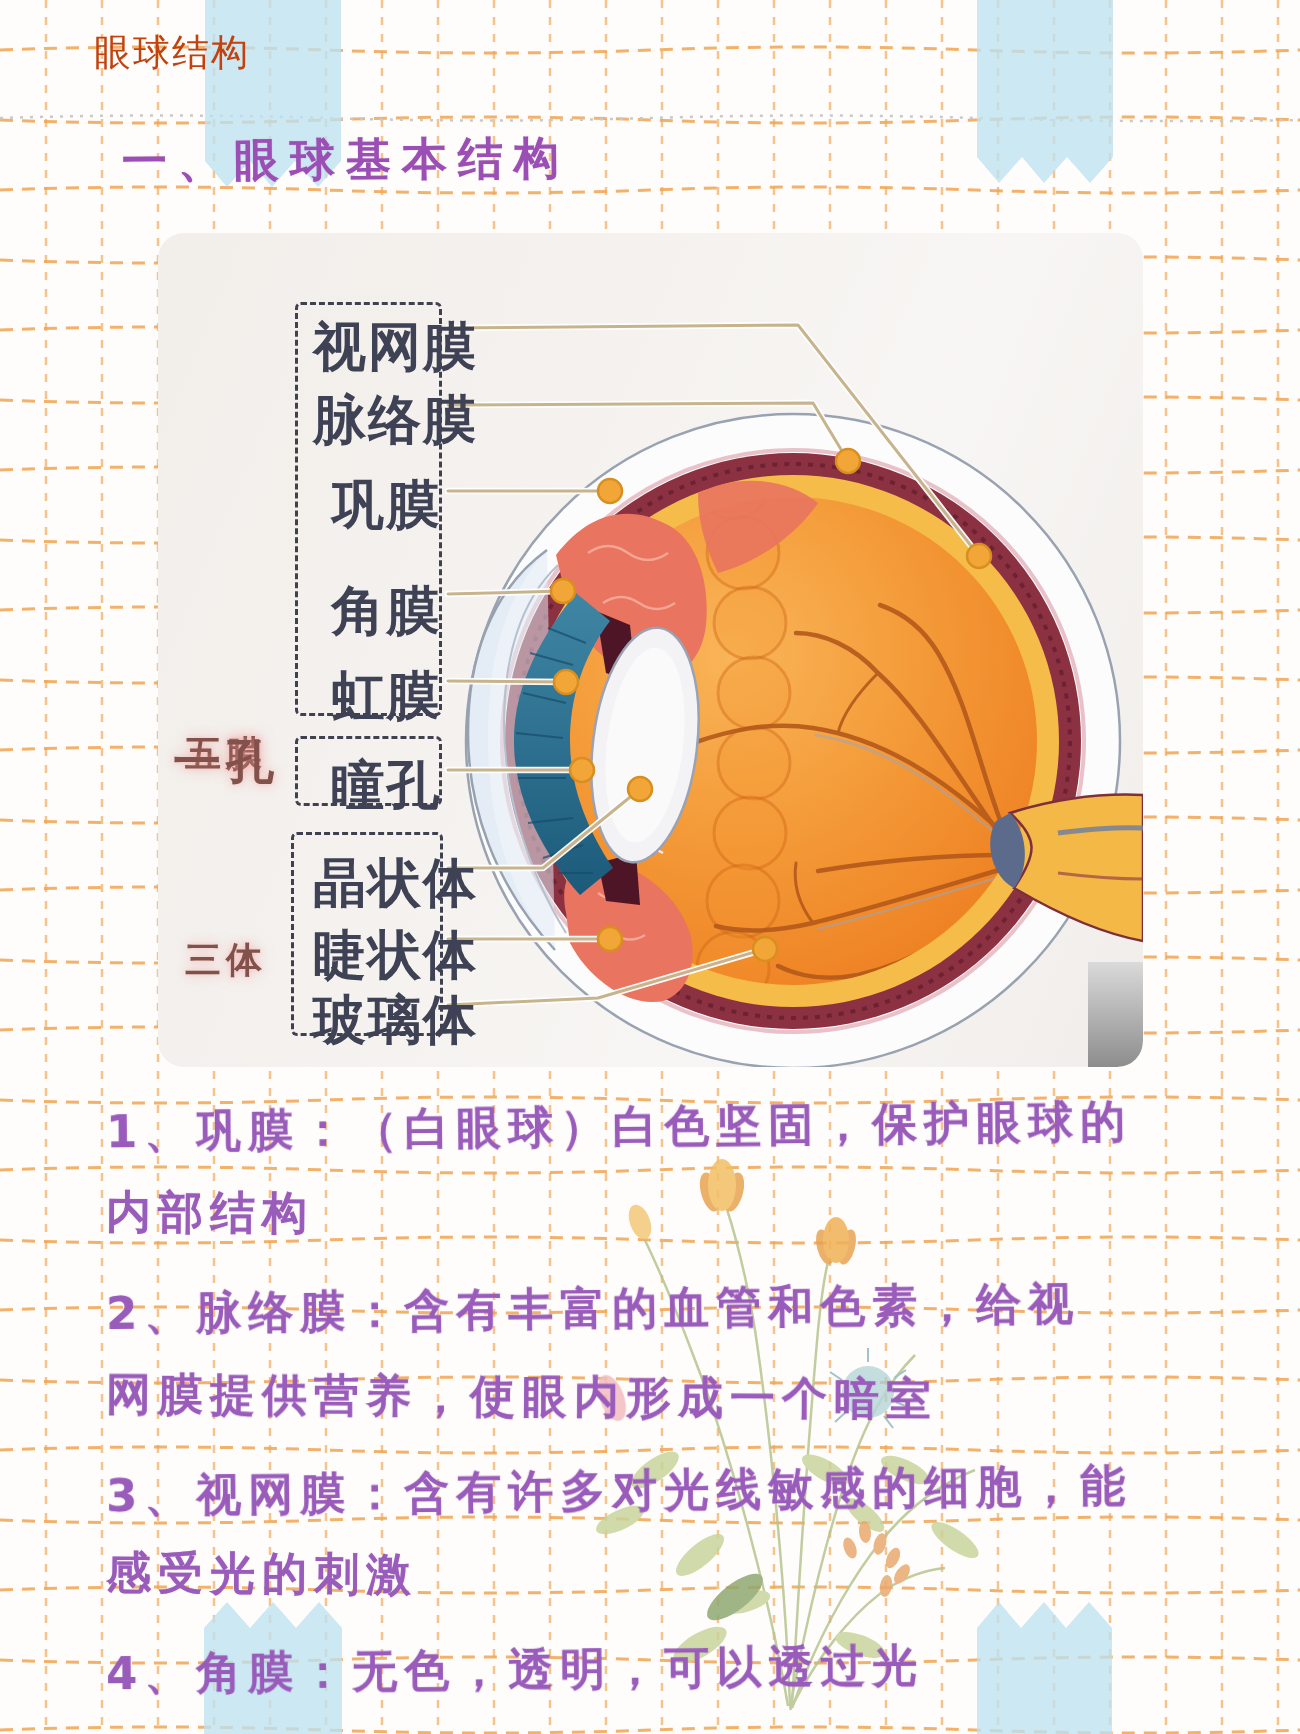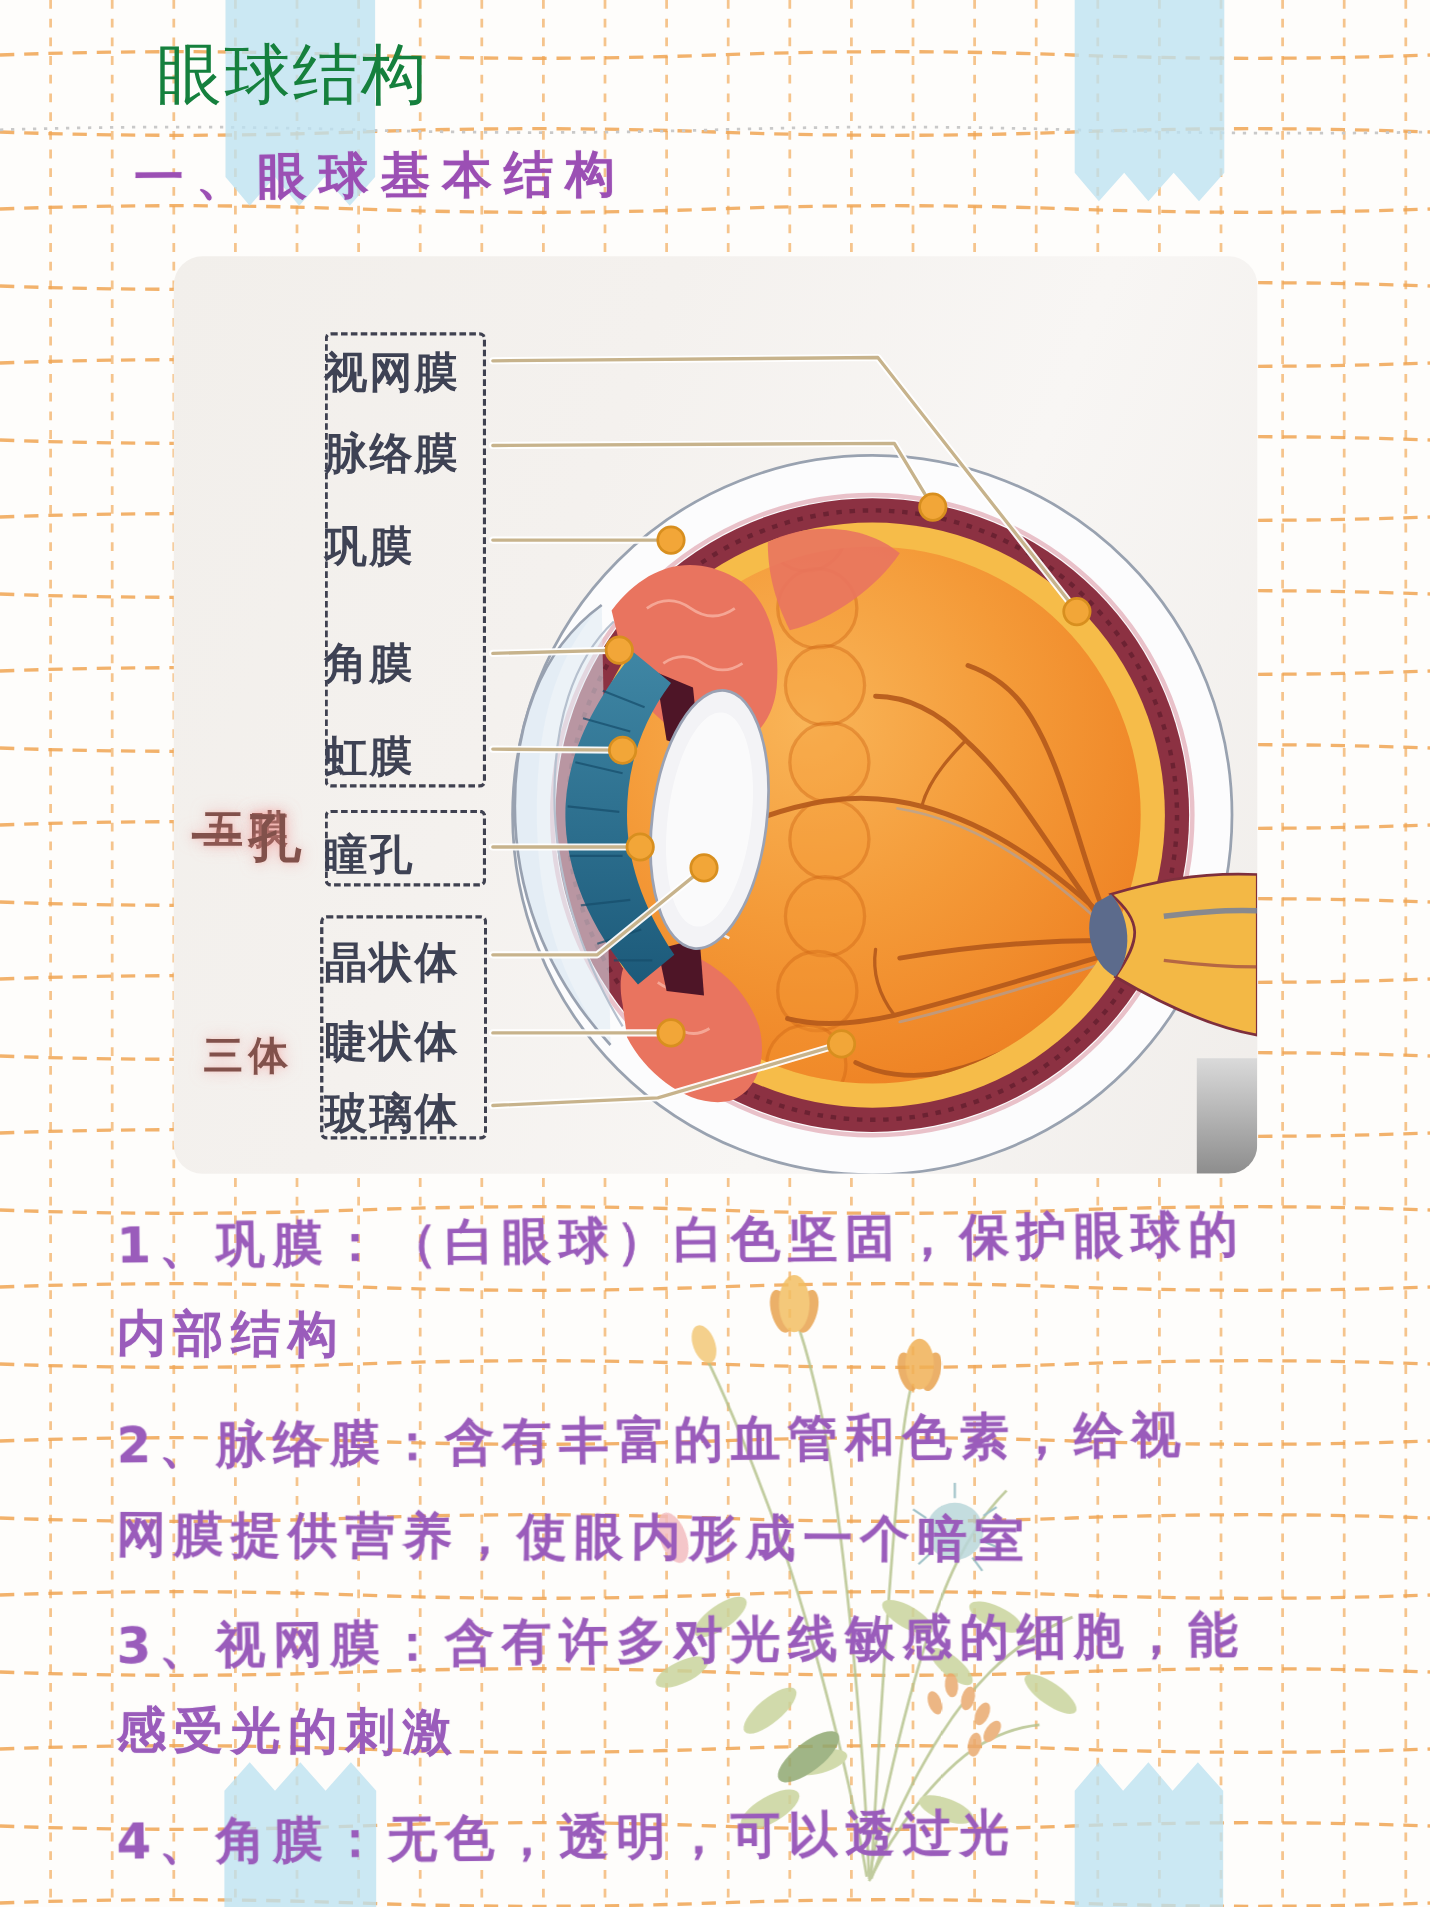--- a/index.html
+++ b/index.html
@@ -4,22 +4,22 @@
 <style>
   html,body{margin:0;padding:0;}
   body{
     width:1300px;height:1734px;position:relative;overflow:hidden;
     background:#fefdfb;
     font-family:"DejaVu Sans","Liberation Sans",sans-serif;
   }
   .abs{position:absolute;}
   
   .page-title{
-    left:94px;top:28px;font-size:60px;color:#15803d;font-weight:500;
-    letter-spacing:2px;white-space:nowrap;margin-left:48px;
+    left:94px;top:28px;font-size:37px;color:#c2410c;font-weight:500;
+    letter-spacing:2px;white-space:nowrap;
   }
   .heading{
     left:122px;top:130px;font-size:45px;font-weight:700;color:#9b4fb4;
     letter-spacing:11px;white-space:nowrap;transform:rotate(-0.4deg);
     text-shadow:0 0 1px rgba(155,79,180,.6);
   }
   .note-line{
     left:106px;font-size:45px;font-weight:700;color:#9a5cbb;
     letter-spacing:7px;white-space:nowrap;text-shadow:0 0 1px rgba(154,92,187,.55);
   }
@@ -31,21 +31,21 @@
     background:linear-gradient(112deg,#f2efeb 0%,#f4f1ee 35%,#f8f6f4 65%,#f0edea 100%);
     overflow:hidden;
   }
   .dashed-box{
     border:3px dashed #3f4150;border-radius:6px;box-sizing:border-box;
   }
   .box-membranes{left:137px;top:69px;width:147px;height:414px;}
   .box-pupil{left:137px;top:503px;width:147px;height:70px;}
   .box-bodies{left:133px;top:599px;width:152px;height:204px;}
   .part-label{
-    left:137px;width:147px;text-align:left;font-size:39px;font-weight:600;
+    left:155px;width:147px;text-align:center;font-size:53px;font-weight:600;
     color:#3e4254;letter-spacing:2px;white-space:nowrap;
   }
   .group-label{
     left:6px;width:124px;text-align:center;font-size:36px;font-weight:700;
     color:#82514b;letter-spacing:5px;white-space:nowrap;
     text-shadow:0 0 14px rgba(242,150,150,.6),0 0 4px rgba(242,160,150,.35);
   }
   svg{display:block;}
 </style>
 </head>

